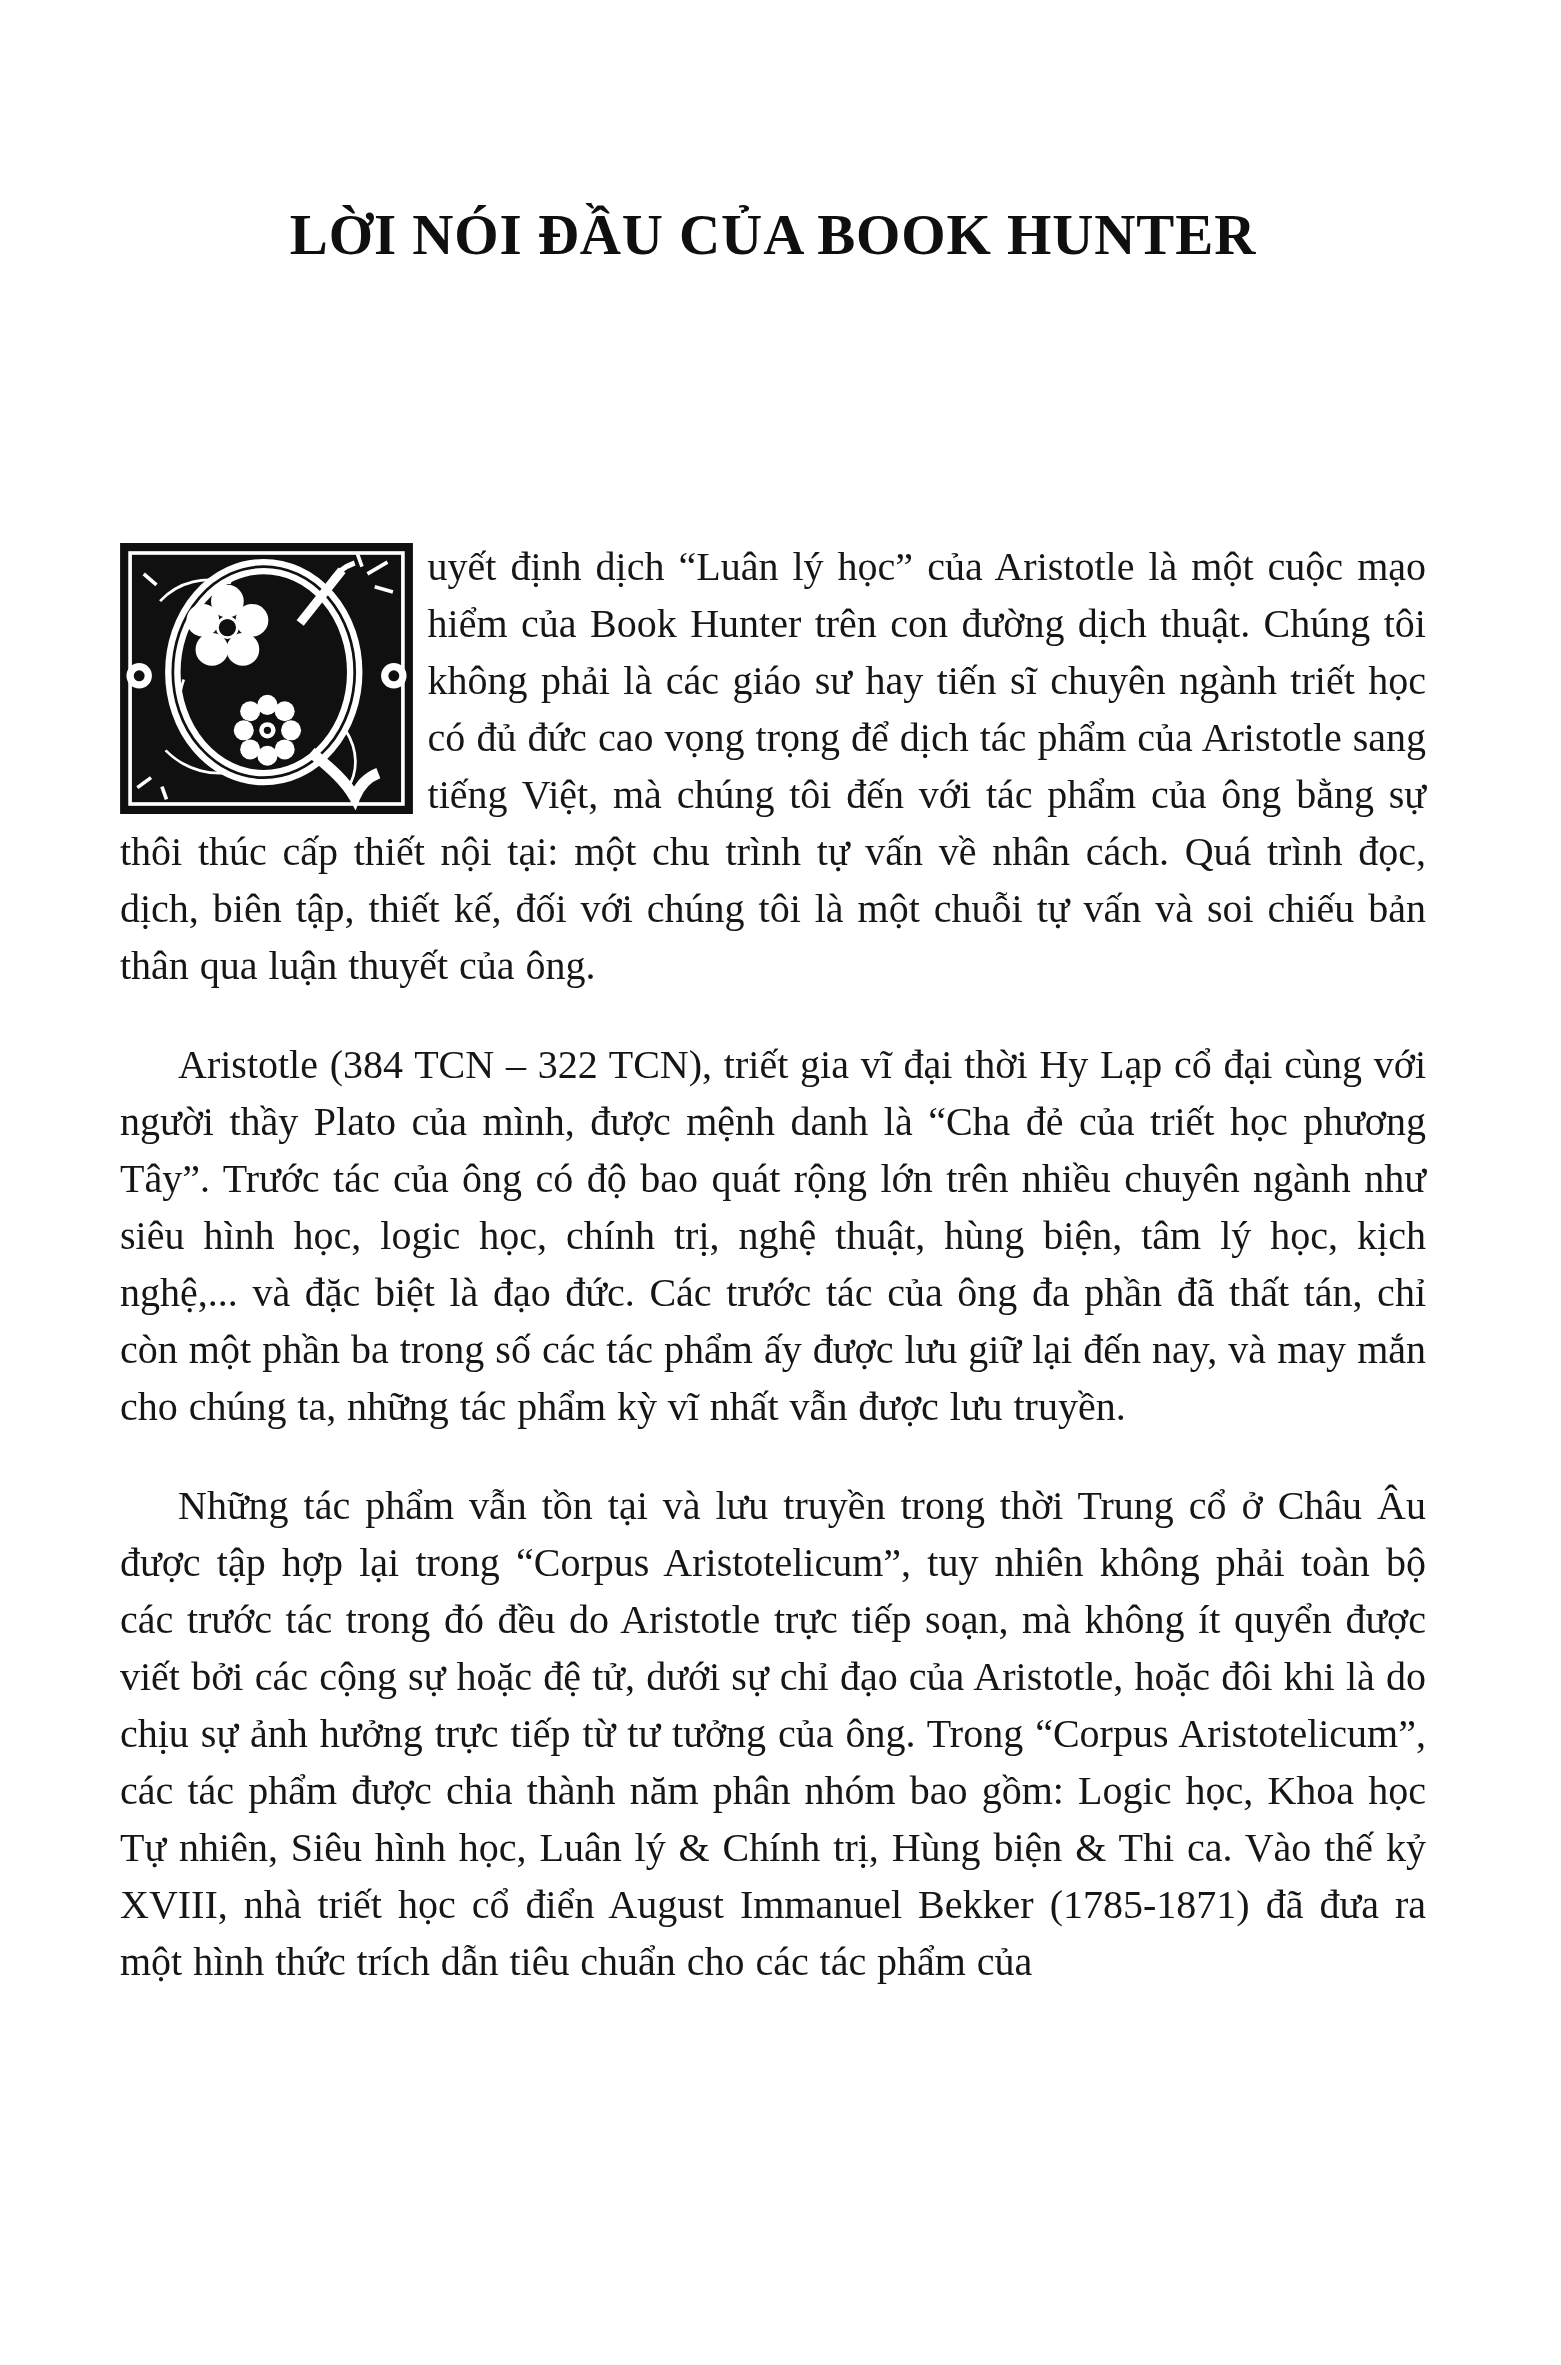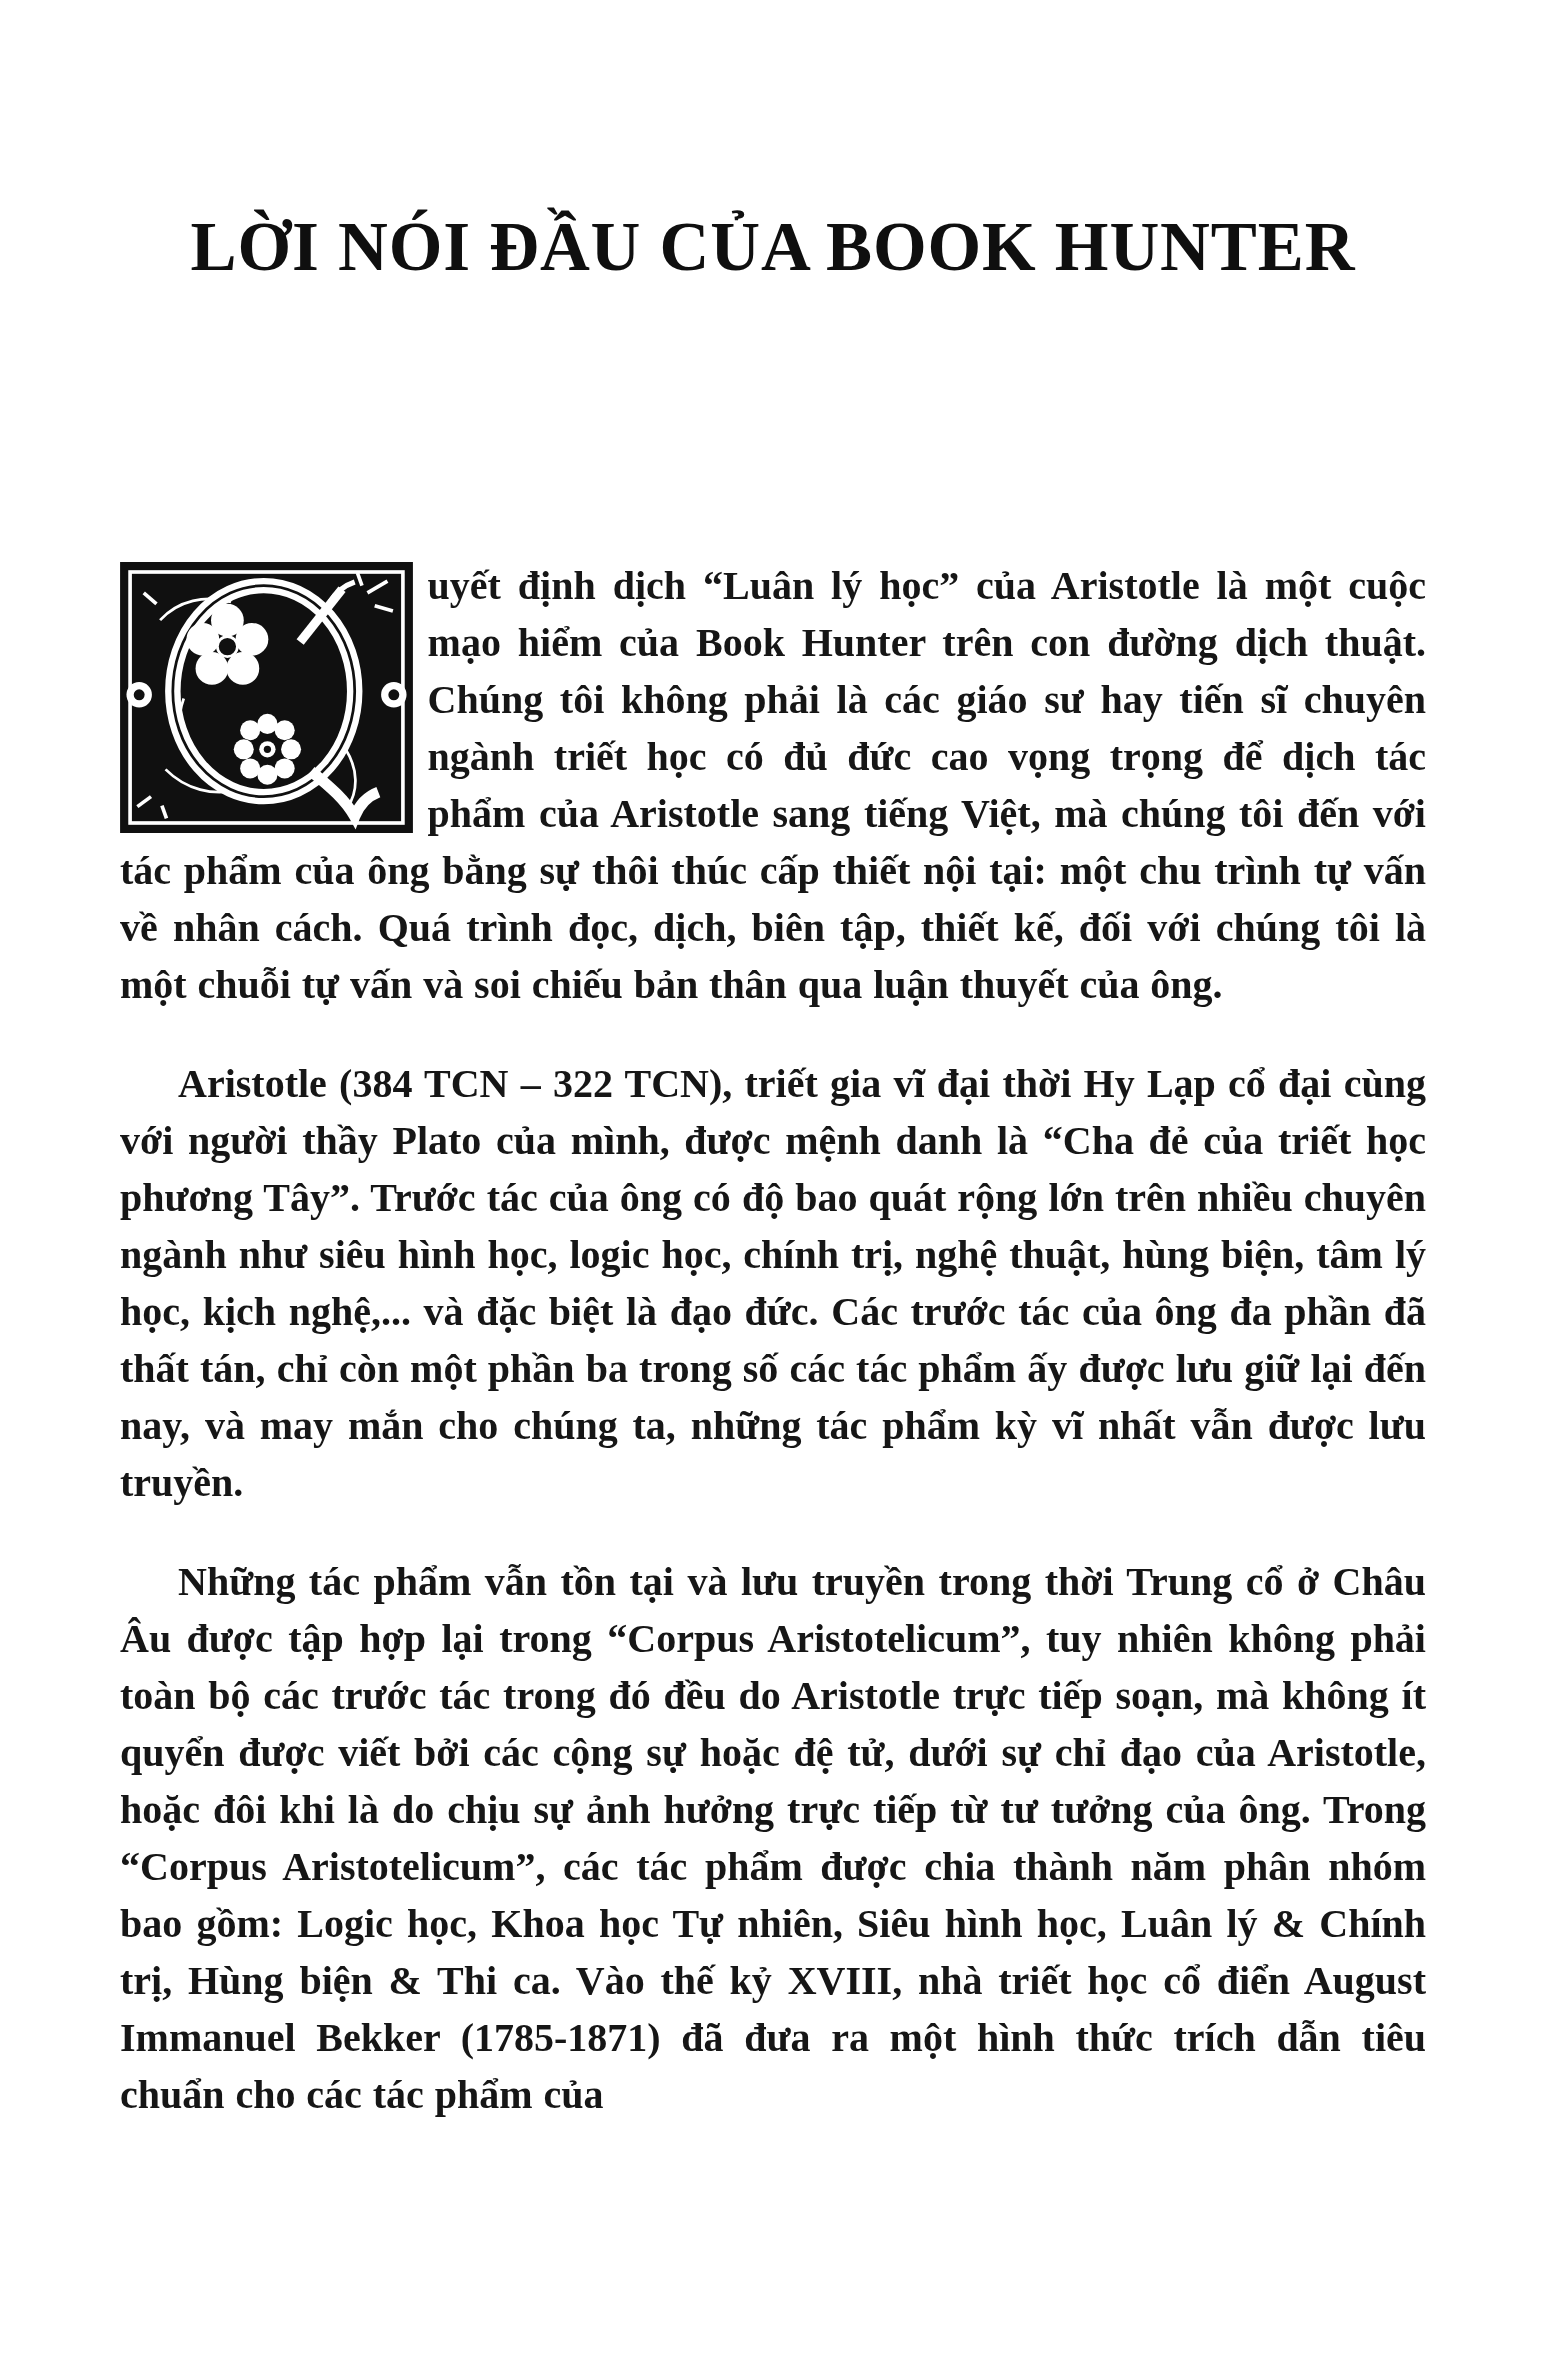--- a/index.html
+++ b/index.html
@@ -9,30 +9,30 @@
     font-family: "Liberation Serif", serif;
     overflow: hidden;
   }
   .page {
     box-sizing: border-box;
     width: 1561px; height: 2366px;
     padding: 204px 135px 0 120px;
     background: #ffffff;
   }
   .title {
-    margin: 6px;
+    margin: 0;
     font-family: "Liberation Serif", serif;
     font-weight: 700;
-    font-size: 69px;
+    font-size: 57px;
     line-height: 1.1;
     letter-spacing: 0.9px;
     text-align: center;
     color: #0f0f0f;
   }
-  .content { margin-top: 271px; font-weight: bold; }
+  .content { margin-top: 271px; }
   .para {
     margin: 0 0 42px 0;
     font-size: 40px;
     line-height: 57px;
     text-align: justify;
     color: #161616;
     word-spacing: 0.9px;
   }
   .para.indent { text-indent: 58px; }
   .dropcap {

